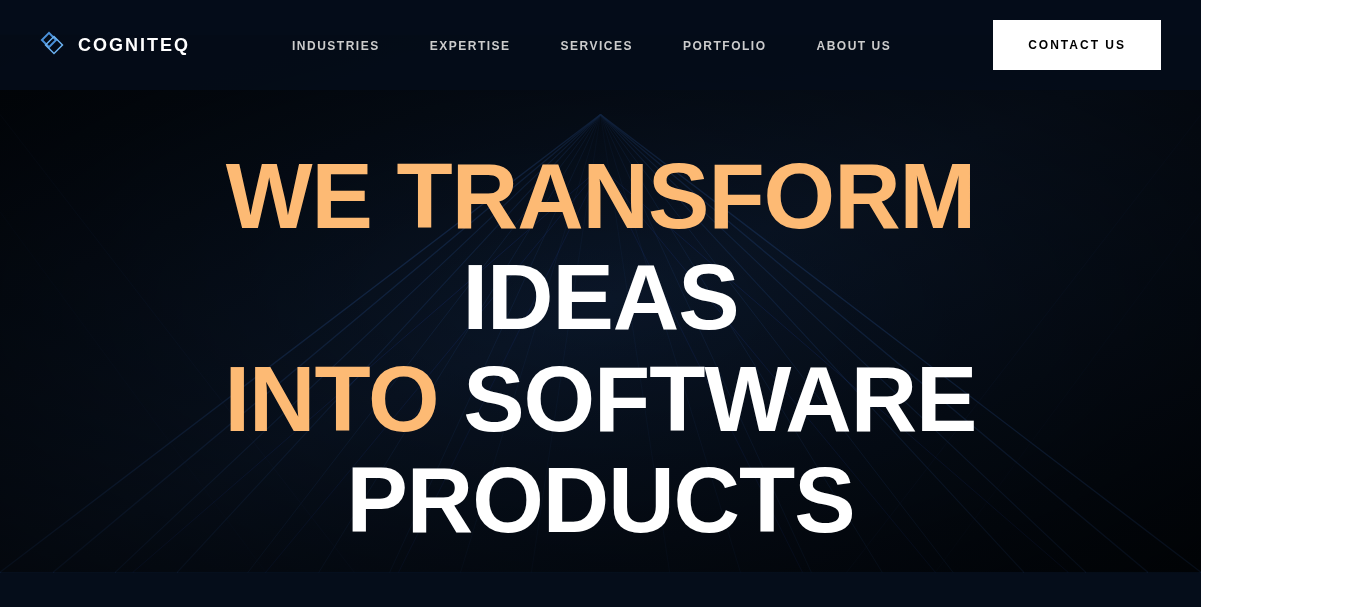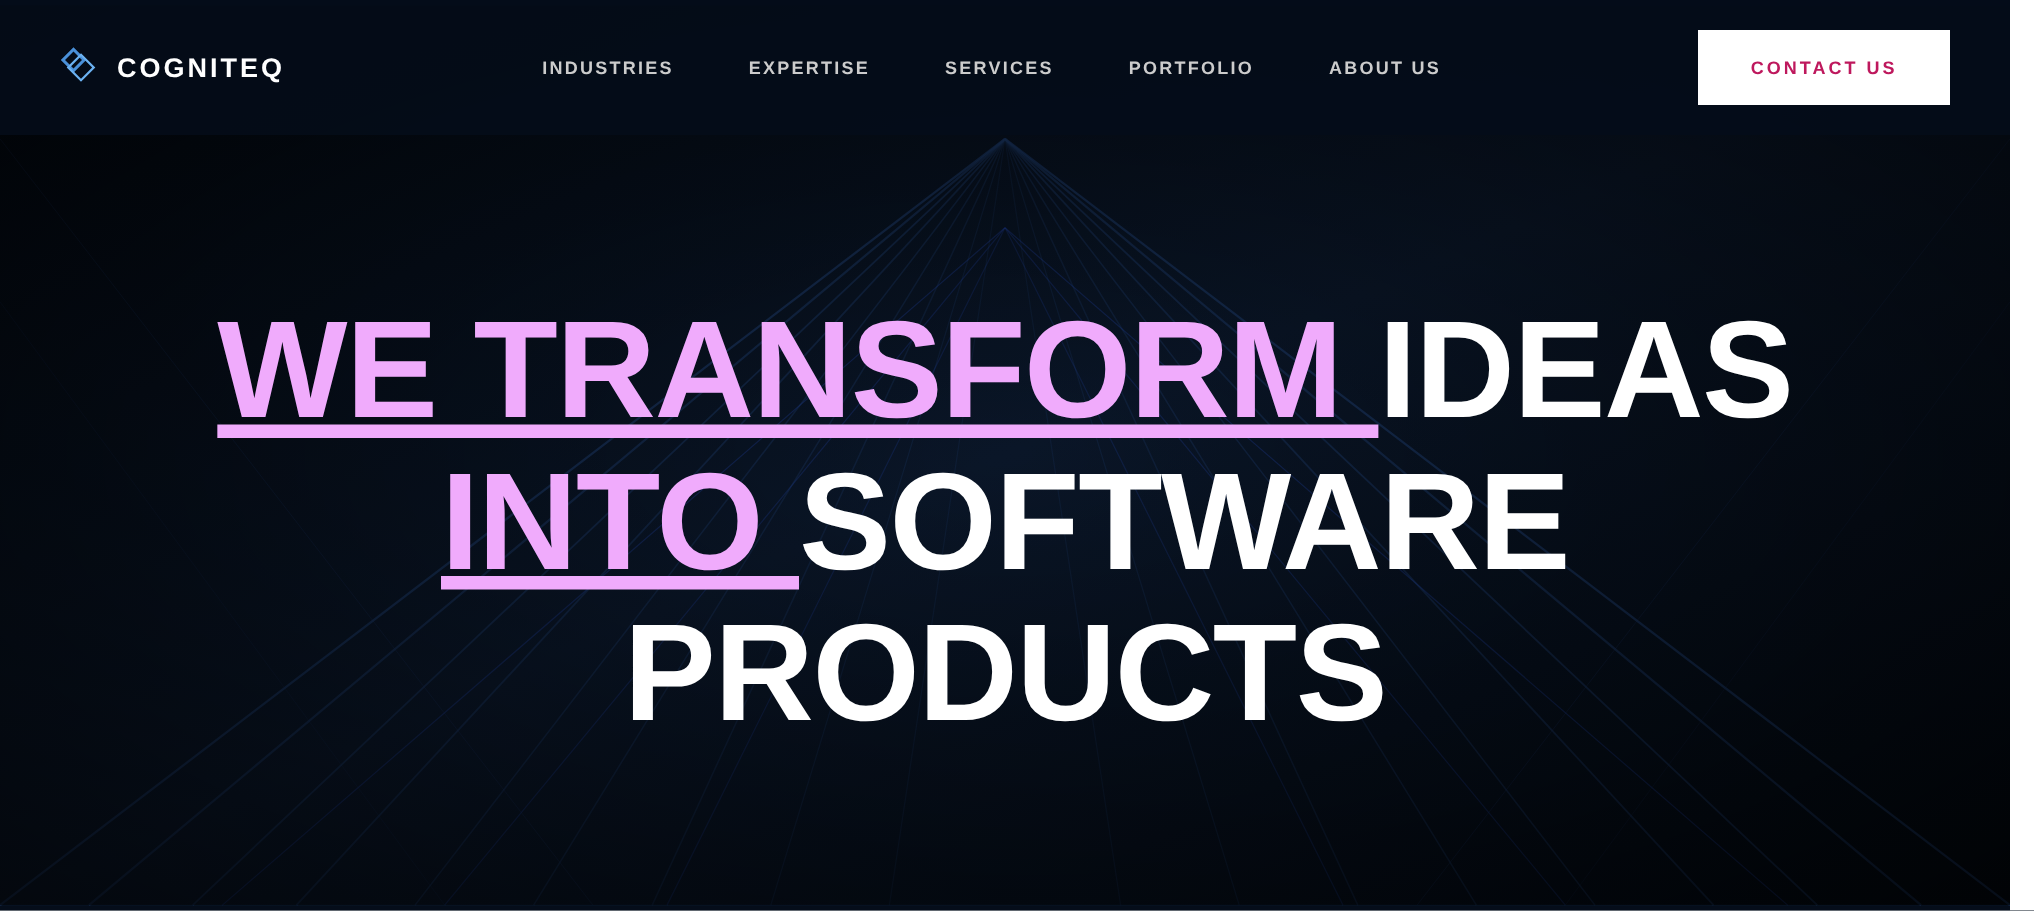--- a/index.html
+++ b/index.html
@@ -9,21 +9,21 @@
     }
 
     body {
       width: 1356px;
       height: 607px;
       overflow: hidden;
       font-family: 'Arial', sans-serif;
     }
 
     .page-wrapper {
-      width: 1340px;
+      width: 1201px;
       height: 607px;
       position: relative;
       background: #050d1a;
       overflow: hidden;
     }
 
     
     .bg-canvas {
       position: absolute;
       top: 0;
@@ -76,21 +76,21 @@
       text-decoration: none;
       font-size: 12px;
       font-weight: 600;
       letter-spacing: 1.5px;
       text-transform: uppercase;
       transition: color 0.2s;
     }
 
     .contact-btn {
       background: #ffffff;
-      color: #be185d;
+      color: #000000;
       border: none;
       padding: 18px 35px;
       font-size: 12px;
       font-weight: 700;
       letter-spacing: 2px;
       text-transform: uppercase;
       cursor: pointer;
       transition: background 0.2s;
     }
 
@@ -121,22 +121,21 @@
     .hero-line2 {
       display: block;
       font-size: 92px;
       font-weight: 900;
       text-transform: uppercase;
       letter-spacing: -1px;
       text-align: center;
     }
 
     .text-dim {
-      color: #f0abfc;
-      text-decoration: underline;
+      color: #fdba74;
     }
 
     .text-bright {
       color: #ffffff;
       margin-top: 40px;
     }
   </style>
 </head>
 <body>
 

